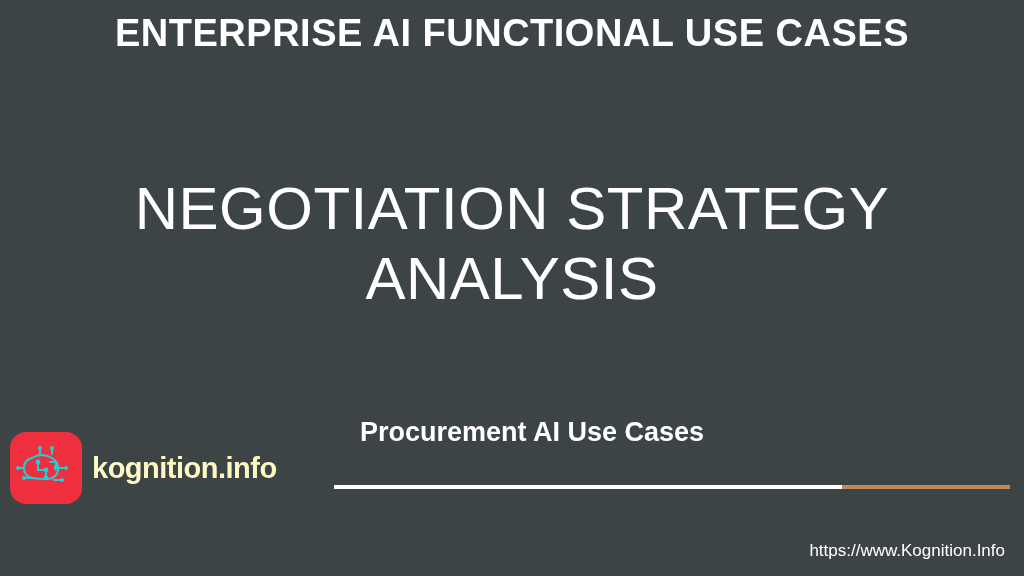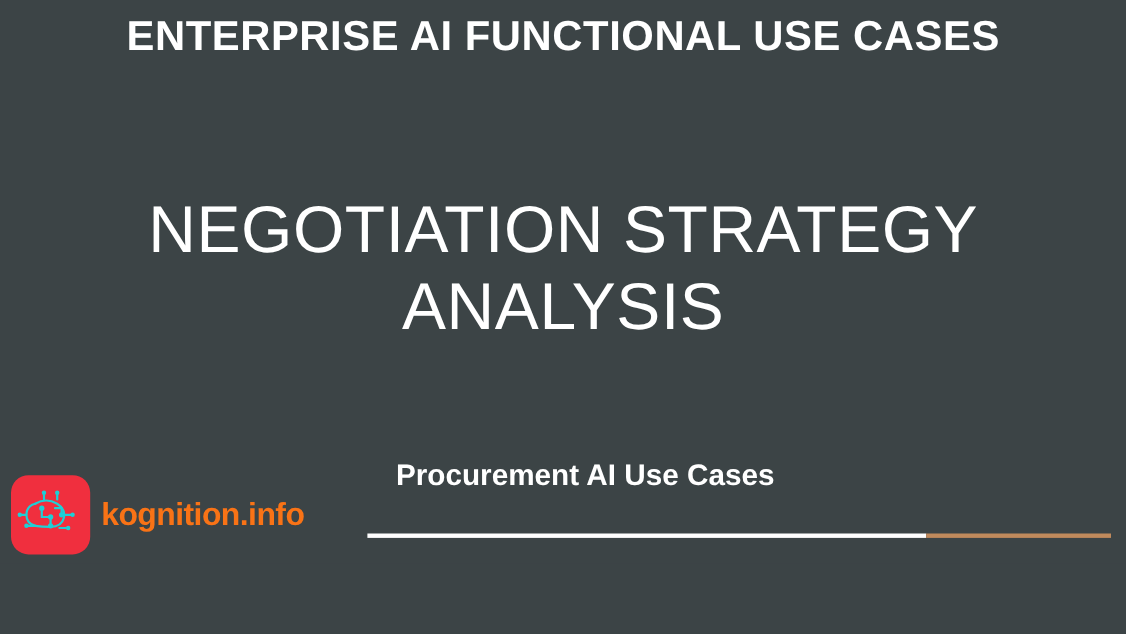--- a/index.html
+++ b/index.html
@@ -101,21 +101,21 @@
     overflow: hidden;
     flex: none;
   }
   .logo-mark svg {
     position: absolute;
     top: 0;
     left: 0;
   }
   .brand-text {
     margin-left: 10px;
-    color: #f97316;
+    color: #fef9c3;
     font-size: 29px;
     font-weight: bold;
     line-height: 34px;
     letter-spacing: -0.5px;
   }
 </style>
 </head>
 <body>
 
 <div class="slide">
@@ -124,20 +124,21 @@
 
   <div class="main-title">NEGOTIATION STRATEGY ANALYSIS</div>
 
   <div class="subtitle">Procurement AI Use Cases</div>
 
   <div class="rule">
     <div class="rule-white"></div>
     <div class="rule-accent"></div>
   </div>
 
+  <div class="url">https://www.Kognition.Info</div>
 
   <div class="brand">
     <div class="logo-mark">
       <svg width="72" height="72" viewBox="0 0 72 72" xmlns="http://www.w3.org/2000/svg">
         <g fill="none" stroke="#1ecfd6" stroke-width="2" stroke-linecap="round">
           <path d="M22 26 q-8 2 -8 10 q0 8 8 10"></path>
           <path d="M22 26 q10 -6 20 0 q8 5 6 13 q-2 8 -12 8 q-8 0 -14 -1"></path>
           <path d="M28 30 l0 8 l8 0"></path>
           <path d="M36 38 l0 8"></path>
           <path d="M40 30 l6 0 l0 6"></path>

